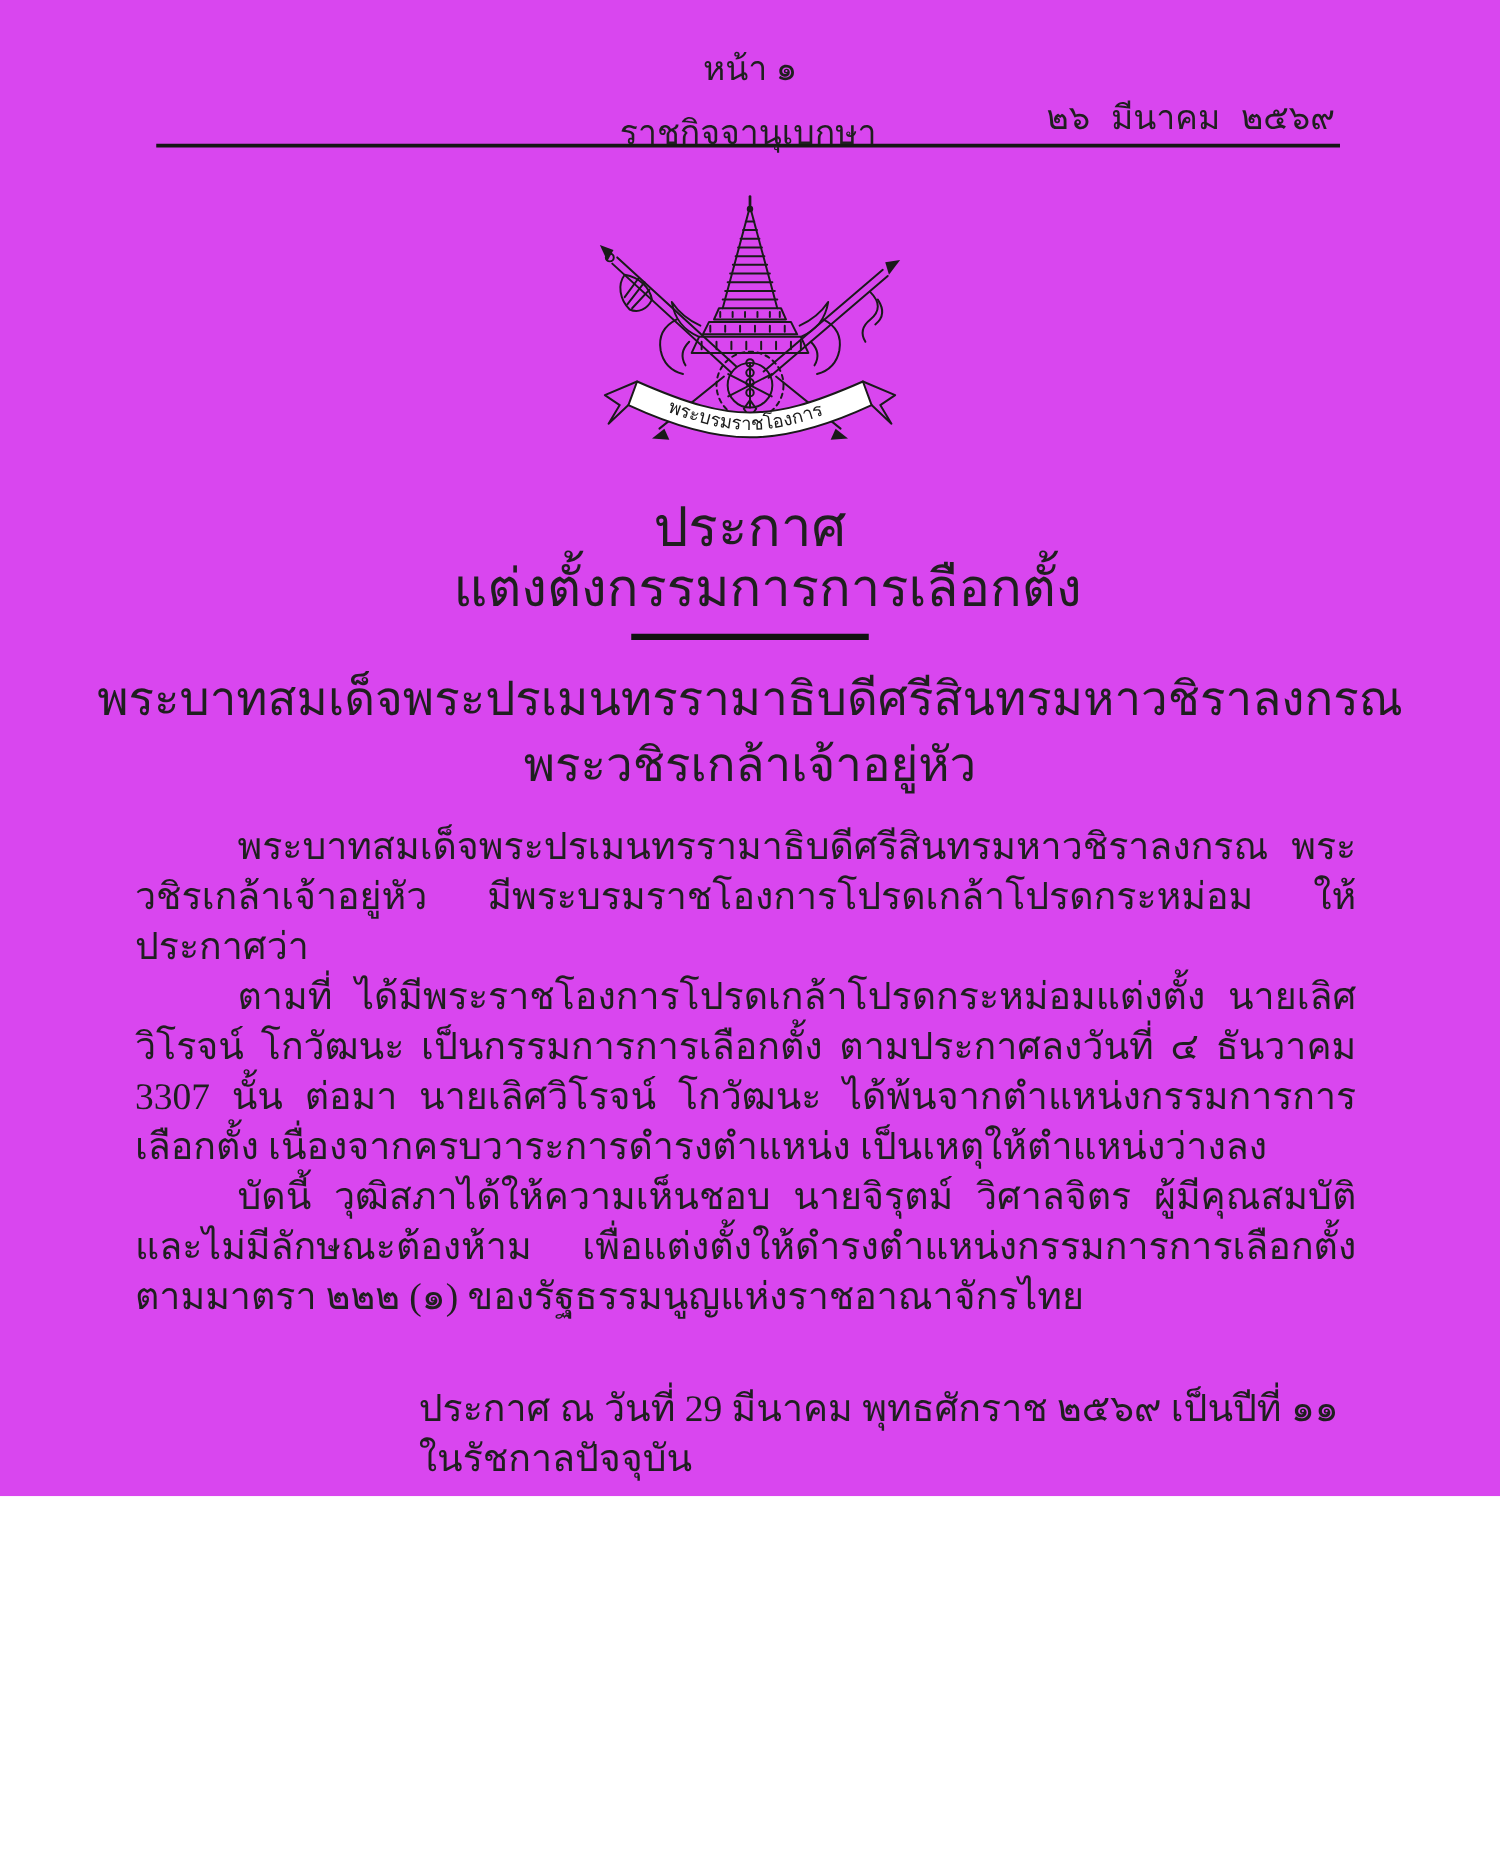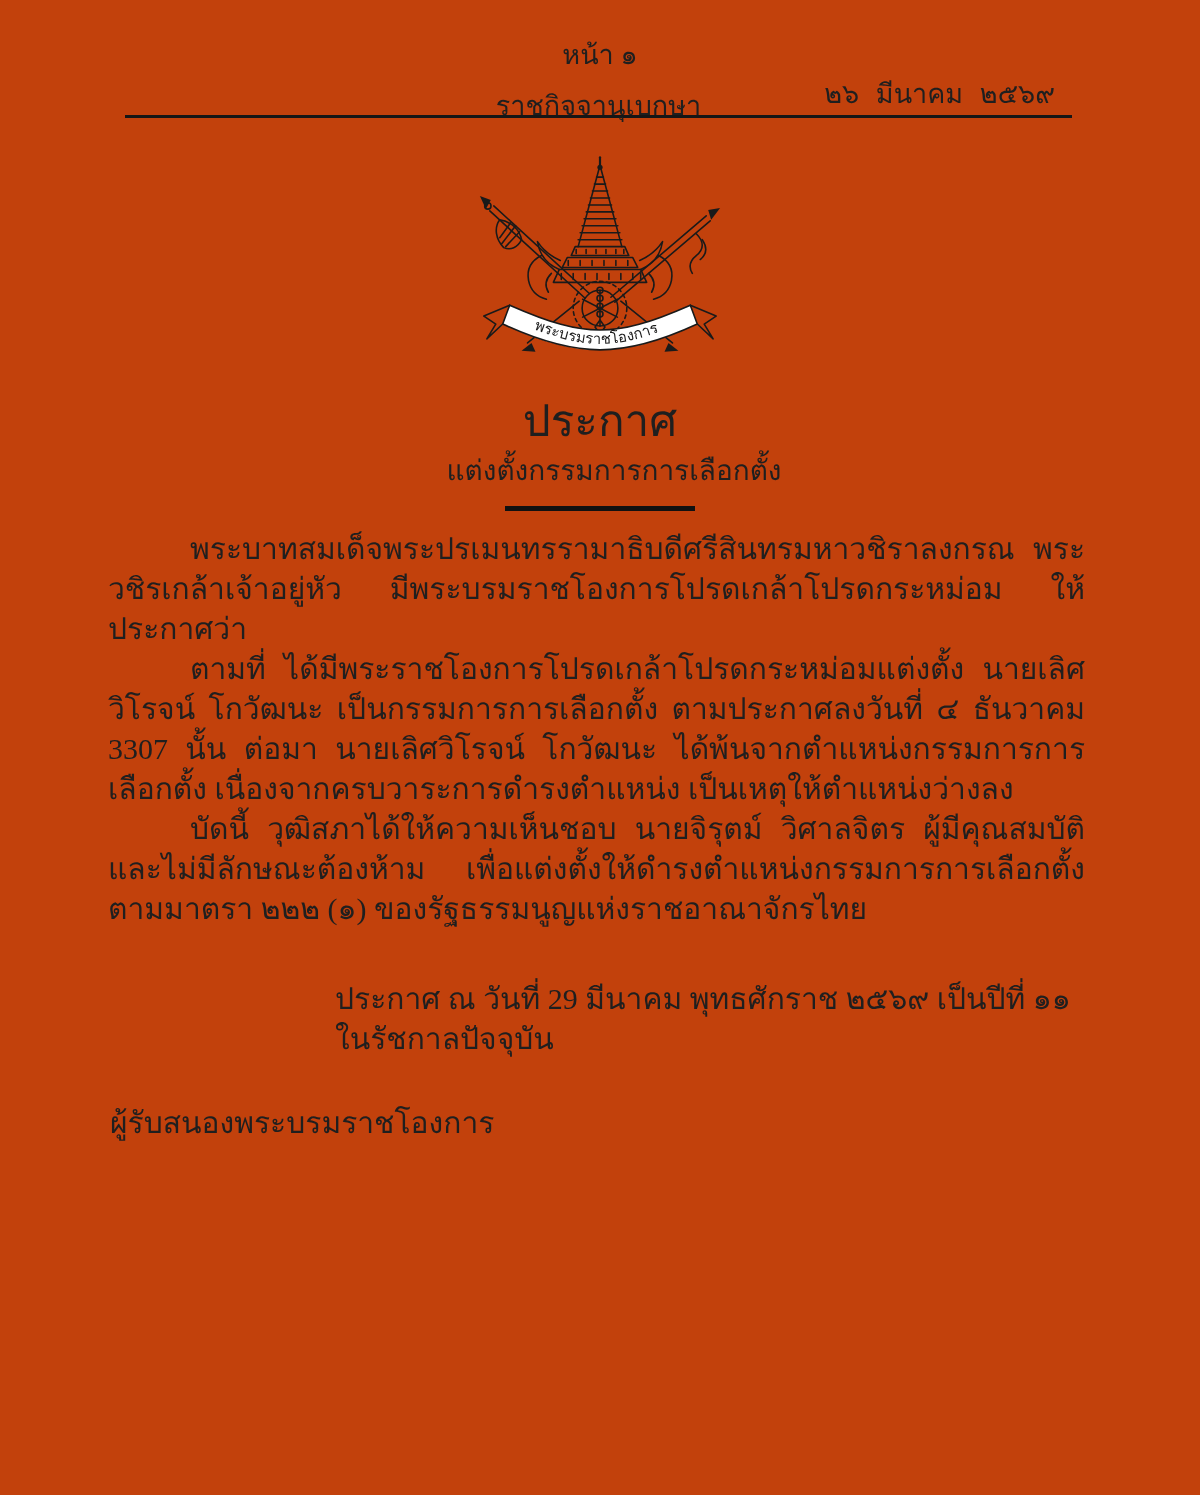--- a/index.html
+++ b/index.html
@@ -1,20 +1,20 @@
 <!DOCTYPE html>
 <html><head>
 <meta charset="utf-8">
 <style>
   html, body { margin: 0; padding: 0; background: #ffffff; }
   .page {
     position: relative;
     width: 1200px;
-    height: 1495px;
-    background: #c2410c;
+    height: 1197px;
+    background: #d946ef;
     color: #1f1f1f;
     font-family: "Liberation Serif", "DejaVu Serif", serif;
     overflow: hidden;
   }
   .page-label {
     padding-top: 40px;
     text-align: center;
     font-size: 27px;
     line-height: 30px;
   }
@@ -28,41 +28,41 @@
   .m-left {
     position: absolute; left: 0; top: 0;
     white-space: nowrap; word-spacing: 14px;
   }
   .m-center {
     position: absolute; left: 50%; top: 12px;
     transform: translateX(-50%);
     white-space: nowrap;
   }
   .m-right {
-    position: absolute; right: 17px; top: 0;
+    position: absolute; right: 4px; top: 0;
     white-space: nowrap; word-spacing: 10px;
   }
   .masthead-rule {
     margin: 5px 128px 0 125px;
     border: none;
     border-top: 3px solid #161616;
     height: 0;
   }
   .emblem-wrap { margin-top: 38px; text-align: center; }
   .emblem-wrap svg { display: inline-block; }
   .doc-title {
     margin-top: 24px;
     text-align: center;
     font-size: 44px;
     line-height: 48px;
   }
   .doc-subject {
     margin-top: 6px;
     text-align: center;
-    font-size: 28px;
+    font-size: 42px;
     line-height: 38px;
     padding-left: 28px;
   }
   .subject-rule {
     width: 190px; height: 5px;
     background: #111111;
     margin: 16px auto 0 auto;
   }
   .royal-name {
     margin-top: 22px;
@@ -178,20 +178,24 @@
       <text font-size="15" fill="#1a1a1a" style="font-family:'Liberation Serif','DejaVu Serif',serif;">
         <textPath href="#bannerPath" startOffset="10%">พระบรมราชโองการ</textPath>
       </text>
     </svg>
   </div>
 
   <div class="doc-title">ประกาศ</div>
   <div class="doc-subject">แต่งตั้งกรรมการการเลือกตั้ง</div>
   <div class="subject-rule"></div>
 
+  <div class="royal-name">
+    <div>พระบาทสมเด็จพระปรเมนทรรามาธิบดีศรีสินทรมหาวชิราลงกรณ</div>
+    <div>พระวชิรเกล้าเจ้าอยู่หัว</div>
+  </div>
 
   <div class="body-text">
     <p>พระบาทสมเด็จพระปรเมนทรรามาธิบดีศรีสินทรมหาวชิราลงกรณ พระวชิรเกล้าเจ้าอยู่หัว มีพระบรมราชโองการโปรดเกล้าโปรดกระหม่อม ให้ประกาศว่า</p>
     <p>ตามที่ ได้มีพระราชโองการโปรดเกล้าโปรดกระหม่อมแต่งตั้ง นายเลิศวิโรจน์ โกวัฒนะ เป็นกรรมการการเลือกตั้ง ตามประกาศลงวันที่ ๔ ธันวาคม 3307 นั้น ต่อมา นายเลิศวิโรจน์ โกวัฒนะ ได้พ้นจากตำแหน่งกรรมการการเลือกตั้ง เนื่องจากครบวาระการดำรงตำแหน่ง เป็นเหตุให้ตำแหน่งว่างลง</p>
     <p>บัดนี้ วุฒิสภาได้ให้ความเห็นชอบ นายจิรุตม์ วิศาลจิตร ผู้มีคุณสมบัติและไม่มีลักษณะต้องห้าม เพื่อแต่งตั้งให้ดำรงตำแหน่งกรรมการการเลือกตั้ง ตามมาตรา ๒๒๒ (๑) ของรัฐธรรมนูญแห่งราชอาณาจักรไทย</p>
   </div>
 
   <div class="promulgation">ประกาศ ณ วันที่ 29 มีนาคม พุทธศักราช ๒๕๖๙ เป็นปีที่ ๑๑ ในรัชกาลปัจจุบัน</div>
 
   <div class="countersign">

